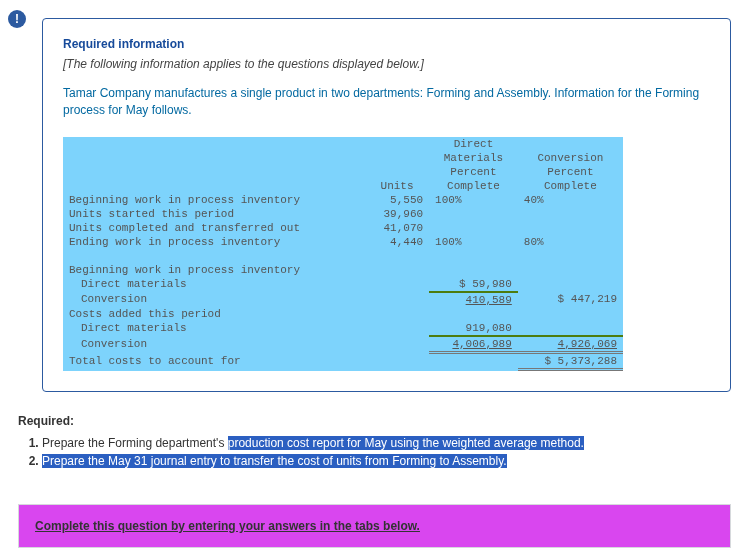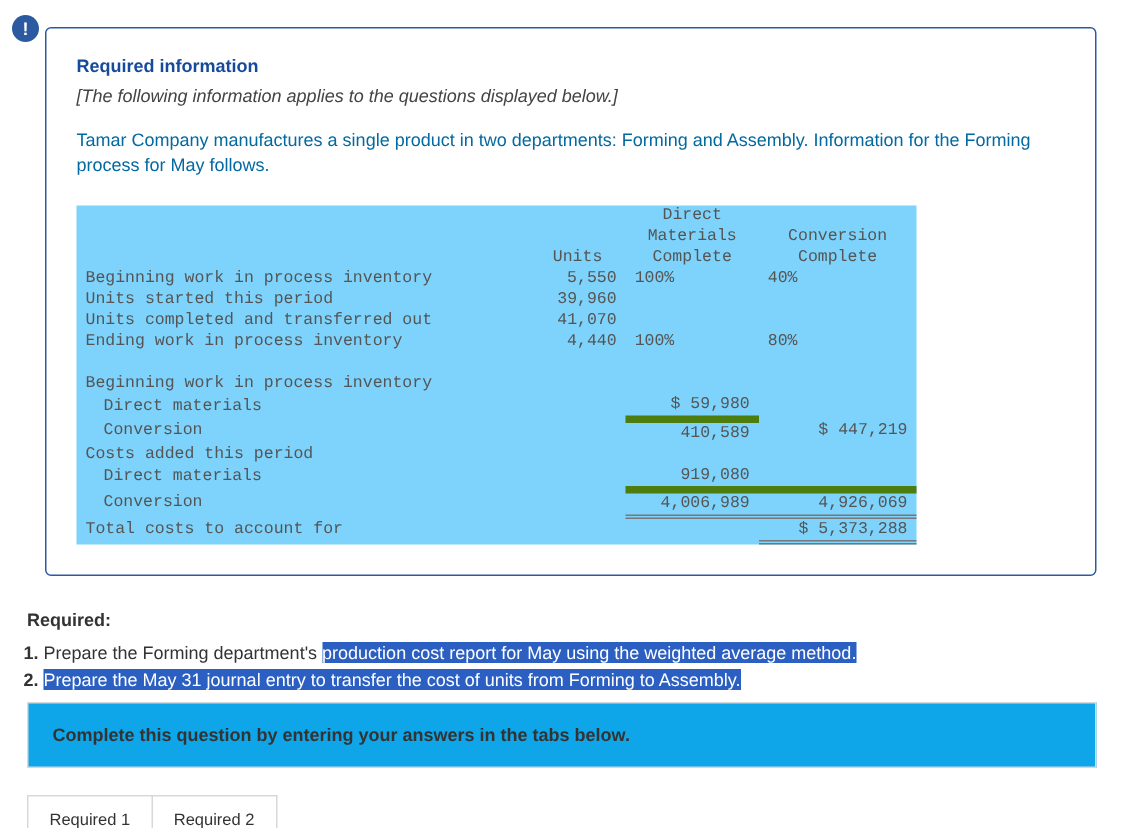--- a/index.html
+++ b/index.html
@@ -1,34 +1,34 @@
 <!DOCTYPE html>
 <html><head>
   <meta charset="utf-8">
   <style>
     * { box-sizing: border-box; margin: 0; padding: 0; }
     body { font-family: Arial, Helvetica, sans-serif; font-size: 12px; color: #333; background: #fff; width: 749px; }
     .alert-icon { position: absolute; left: 8px; top: 10px; width: 18px; height: 18px; background: #2c5aa0; border-radius: 50%; color: #fff; text-align: center; line-height: 18px; font-weight: bold; font-size: 12px; }
-    .info-box { border: 1px solid #2c5aa0; border-radius: 4px; margin: 18px 18px 0 30px; padding: 18px 20px 20px 20px; position: relative; }
+    .info-box { border: 1px solid #2c5aa0; border-radius: 4px; margin: 18px 18px 0 42px; padding: 18px 20px 20px 20px; position: relative; }
     .req-heading { color: #164a9a; font-weight: bold; font-size: 12px; margin-bottom: 6px; }
     .context-note { font-style: italic; color: #444; margin-bottom: 14px; font-size: 12px; }
     .intro-text { font-size: 12px; color: #0369a1; line-height: 1.4; margin-bottom: 18px; }
     table.datatbl { border-collapse: collapse; font-family: "Courier New", monospace; font-size: 11px; color: #555; background: #7dd3fc; width: 560px; }
     table.datatbl td { padding: 1px 6px; white-space: nowrap; }
     table.datatbl td.num { text-align: right; }
     table.datatbl td.ctr { text-align: left; }
     table.datatbl tr.hdr td { text-align: center; }
-    .single-rule { border-top: 5px solid #4d7c0f; }
+    .single-rule { border-top: 2px solid #4d7c0f; text-decoration: underline; }
     .dbl-rule { border-top: 3px double #777; }
     .below-box { margin: 22px 18px 0 18px; }
     .req-label { font-weight: bold; margin-bottom: 6px; font-size: 12px; }
-    ol.reqlist { margin-left: 11px; font-size: 12px; line-height: 1.5; }
+    ol.reqlist { margin-left: 24px; font-size: 12px; line-height: 1.5; }
     ol.reqlist li::marker { font-weight: bold; }
     .hl { background: #2b5fc1; color: #fff; }
-    .instruction-bar { background: #0ea5e9; border: 1px solid #d6d9dc; padding: 14px 16px; font-weight: bold; font-size: 12px; margin-top: 6px; }
+    .instruction-bar { background: #d946ef; border: 1px solid #d6d9dc; padding: 14px 16px; font-weight: bold; font-size: 12px; margin-top: 34px; text-decoration: underline; }
     .tabs { display: flex; margin-top: 18px; border-bottom: 1px solid #d6d9dc; }
     .tab { border: 1px solid #d6d9dc; border-bottom: none; padding: 10px 14px; font-size: 11px; background: #fff; margin-right: 0; cursor: pointer; }
     .tab + .tab { border-left: none; }
     .tab.active { background: #fff; font-weight: normal; }
   </style>
 </head>
 <body>
 
 <div class="alert-icon">!</div>
 
@@ -43,20 +43,26 @@
       <td></td>
       <td></td>
       <td class="ctr">Direct</td>
       <td></td>
     </tr>
     <tr class="hdr">
       <td></td>
       <td></td>
       <td class="ctr">Materials</td>
       <td class="ctr">Conversion</td>
+    </tr>
+    <tr class="hdr">
+      <td></td>
+      <td></td>
+      <td class="ctr">Percent</td>
+      <td class="ctr">Percent</td>
     </tr>
     <tr class="hdr">
       <td></td>
       <td class="ctr">Units</td>
       <td class="ctr">Complete</td>
       <td class="ctr">Complete</td>
     </tr>
     <tr>
       <td>Beginning work in process inventory</td>
       <td class="num">5,550</td>

